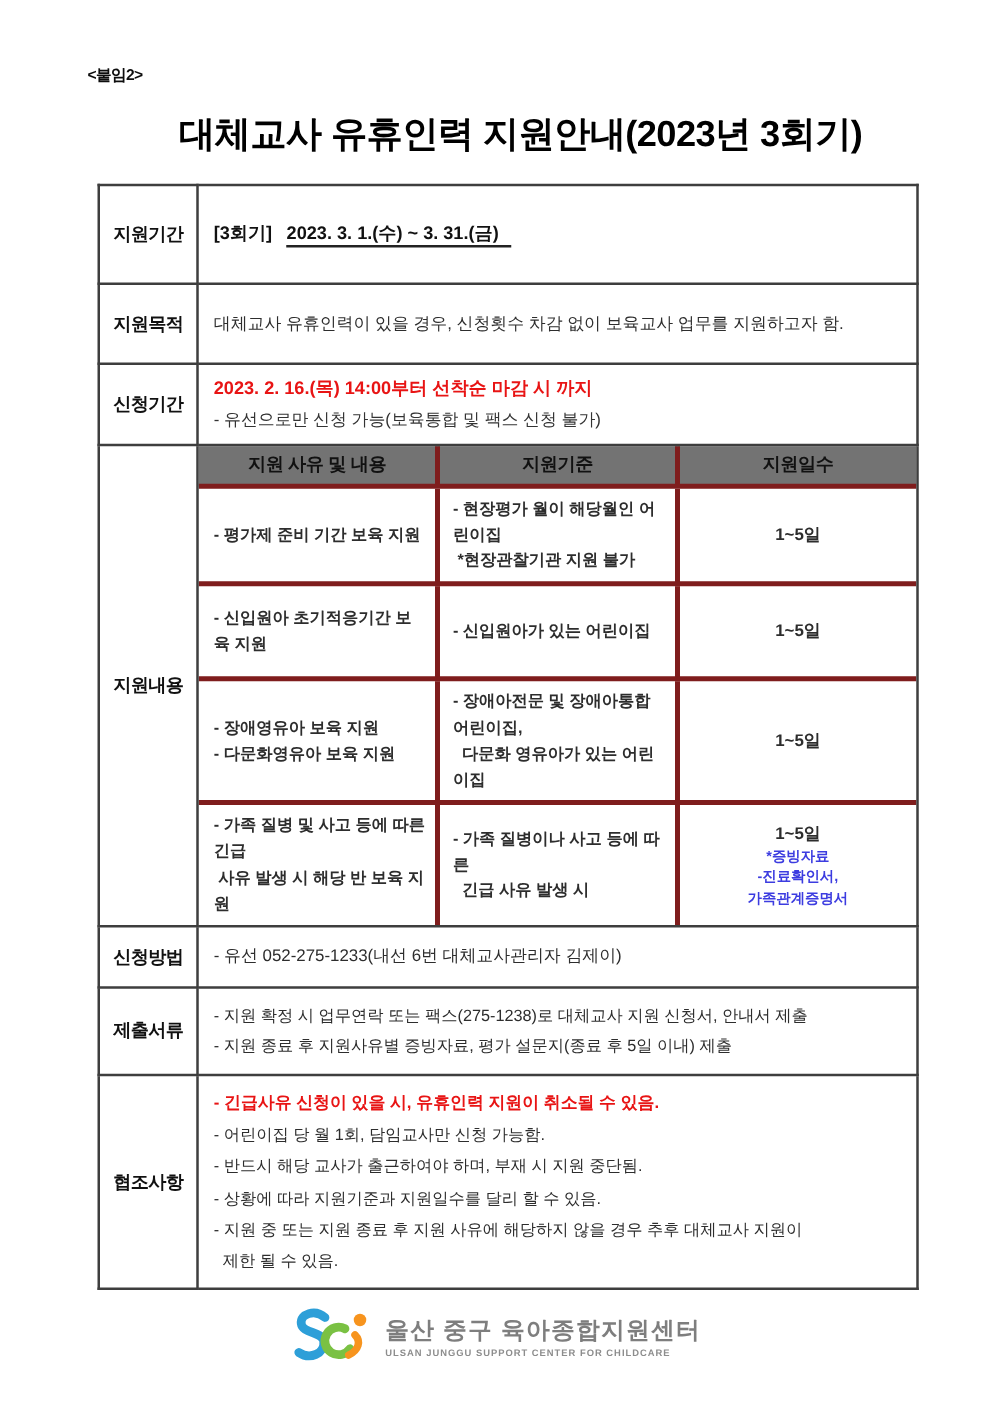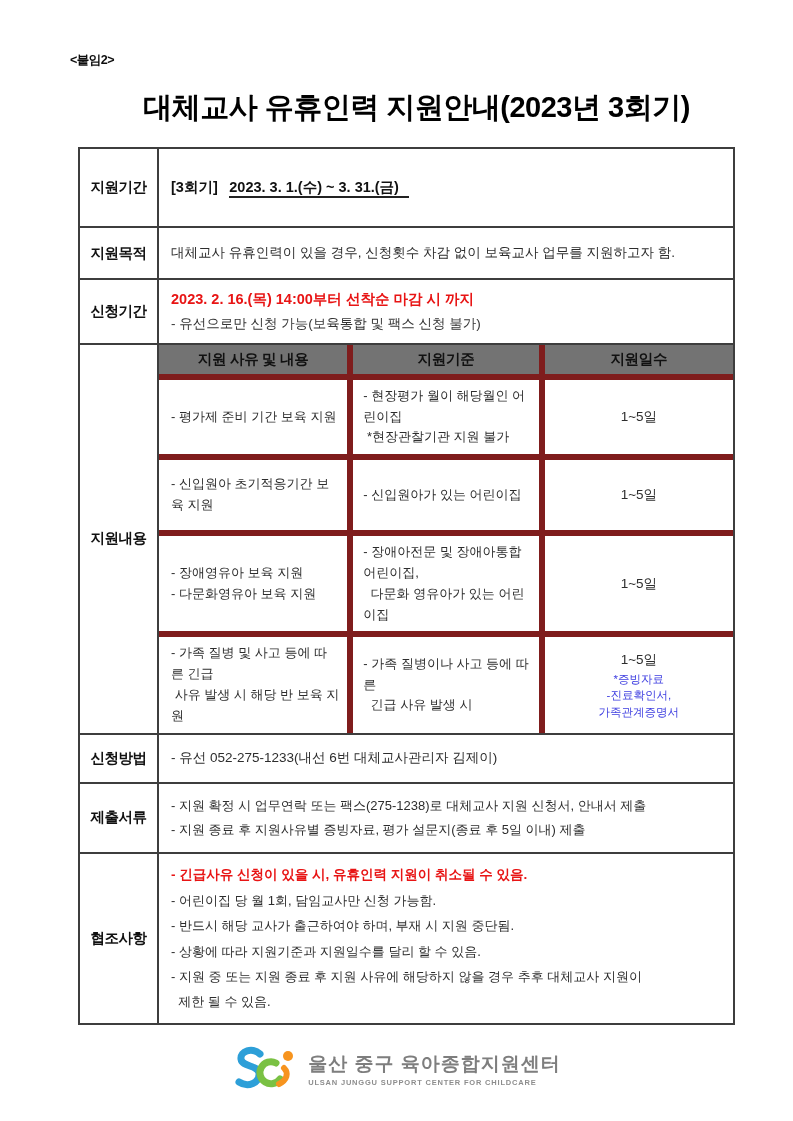--- a/index.html
+++ b/index.html
@@ -22,21 +22,21 @@
   td.content { padding:8px 12px; font-size:13.5px; line-height:1.6; }
 
   .bold-line { font-weight:bold; font-size:14.5px; color:#111; }
   .underline { border-bottom:2px solid #222; padding-bottom:1px; padding-right:10px; }
   .red { color:#e81414; font-weight:bold; }
   .deadline { font-size:14.5px; margin-bottom:2px; }
   .note-line { font-size:13.5px; color:#333; }
 
   td.inner-wrap { padding:0; vertical-align:top; }
   table.inner { width:100%; border-collapse:collapse; table-layout:fixed; }
-  table.inner th, table.inner td { border:6px solid #7f1d1d; }
+  table.inner th, table.inner td { border:4px solid #7f1d1d;font-weight:bold; }
   table.inner th:first-child, table.inner td:first-child { border-left:none; }
   table.inner th:last-child, table.inner td:last-child { border-right:none; }
   table.inner thead th { border-top:none; background:#737373;
     font-size:14.5px; font-weight:bold; color:#111; height:32px;
     border-bottom:3px solid #141414; letter-spacing:-0.3px; }
   table.inner tbody tr:last-child td { border-bottom:none; }
   table.inner td.c1 { width:243px; padding:6px 8px 6px 12px; }
   table.inner td.c2 { width:245px; padding:6px 6px 6px 10px; }
   table.inner td.c3 { width:90px; text-align:center; padding:4px 2px; }
   table.inner td { font-size:13px; line-height:1.6; color:#2d2d2d; vertical-align:middle; }
@@ -48,21 +48,21 @@
   td.coop-cell { font-size:13px; line-height:1.95; padding:8px 8px 8px 12px;border-radius:24px; }
   .coop-warning { font-size:13.5px; }
 
   .footer { position:absolute; top:1044px; left:0; width:100%;
     display:flex; justify-content:center; align-items:center; gap:8px; }
   .footer-text { display:flex; flex-direction:column; align-items:flex-start; }
   .footer-ko { font-size:19px; color:#7e7e7e; letter-spacing:1px; font-weight:bold; }
   .footer-en { font-size:7.5px; color:#8d8d8d; letter-spacing:0.8px; font-weight:bold; margin-top:1px; }
 
   .r1-h  > td { height:79px; }
-  .r2-h  > td { height:52px; }
+  .r2-h  > td { height:64px; }
   .r3-h  > td { height:61px; }
   .rm-h  > td { height:49px;border-radius:17px; }
   .rd-h  > td { height:70px; }
   .rc-h  > td { height:153px; vertical-align:middle; }
   tr.ir1 > td { height:76px; }
   tr.ir2 > td { height:76px; }
   tr.ir3 > td { height:78px; }
   tr.ir4 > td { height:74px; }
   tr.ir5 > td { height:76px; }
 </style>

